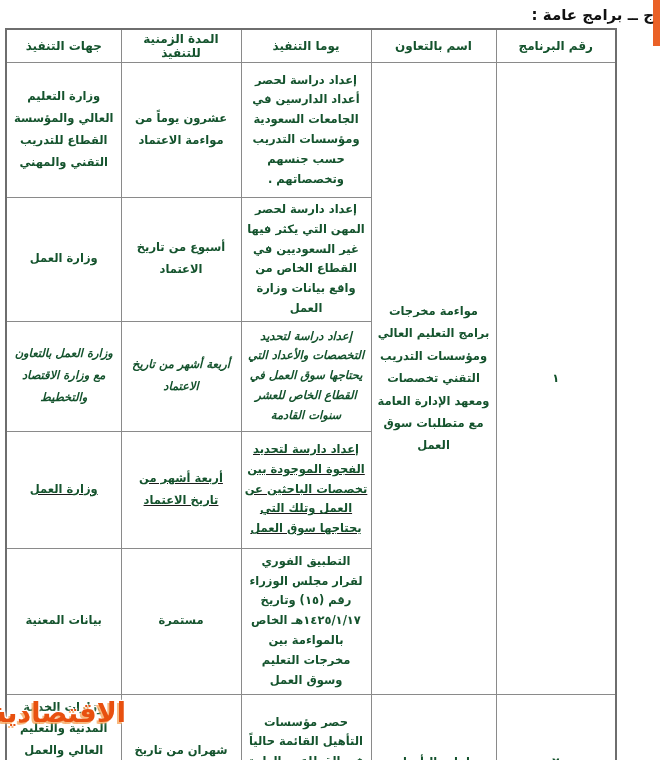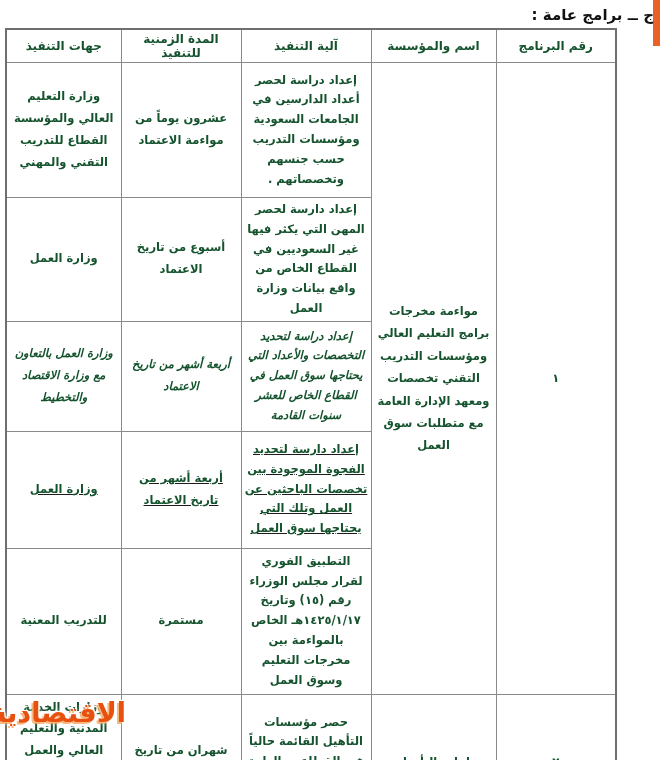--- a/index.html
+++ b/index.html
@@ -64,22 +64,22 @@
   <colgroup>
     <col style="width:120px">
       <col style="width:125px">
       <col style="width:130px">
       <col style="width:120px">
       <col style="width:115px">
   </colgroup>
   <thead>
     <tr>
       <th>رقم البرنامج</th>
-      <th>اسم والمؤسسة</th>
-      <th>آلية التنفيذ</th>
+      <th>اسم بالتعاون</th>
+      <th>يوما التنفيذ</th>
       <th>المدة الزمنية للتنفيذ</th>
       <th>جهات التنفيذ</th>
     </tr>
   </thead>
   <tbody>
     <tr style="height:135px;">
       <td class="num" rowspan="5">١</td>
       <td class="name-cell" rowspan="5">مواءمة مخرجات برامج التعليم العالي ومؤسسات التدريب التقني تخصصات ومعهد الإدارة العامة مع متطلبات سوق العمل</td>
       <td class="mech">إعداد دراسة لحصر أعداد الدارسين في الجامعات السعودية ومؤسسات التدريب حسب جنسهم وتخصصاتهم .</td>
       <td class="dur">عشرون يوماً من مواءمة الاعتماد</td>
@@ -96,21 +96,21 @@
       <td class="ent">وزارة العمل بالتعاون مع وزارة الاقتصاد والتخطيط</td>
     </tr>
     <tr style="height:117px;text-decoration:underline;">
       <td class="mech">إعداد دارسة لتحديد الفجوة الموجودة بين تخصصات الباحثين عن العمل وتلك التي يحتاجها سوق العمل</td>
       <td class="dur">أربعة أشهر من تاريخ الاعتماد</td>
       <td class="ent">وزارة العمل</td>
     </tr>
     <tr style="height:146px;">
       <td class="mech">التطبيق الفوري لقرار مجلس الوزراء رقم (١٥) وتاريخ ١٤٢٥/١/١٧هـ الخاص بالمواءمة بين مخرجات التعليم وسوق العمل</td>
       <td class="dur">مستمرة</td>
-      <td class="ent">للتدريب المعنية</td>
+      <td class="ent">بيانات المعنية</td>
     </tr>
     <tr style="height:92px;">
       <td class="num">٢</td>
       <td class="name-cell">إعادة التأهيل</td>
       <td class="mech">حصر مؤسسات التأهيل القائمة حالياً في القطاعين العامة والخاص للتعرف على إمكانياتها.</td>
       <td class="dur">شهران من تاريخ الاعتماد</td>
       <td class="ent">وزارات الخدمة المدنية والتعليم العالي والعمل والمؤسسة العامة للتدريب التقني والمهني</td>
     </tr>
   </tbody>
 </table>

